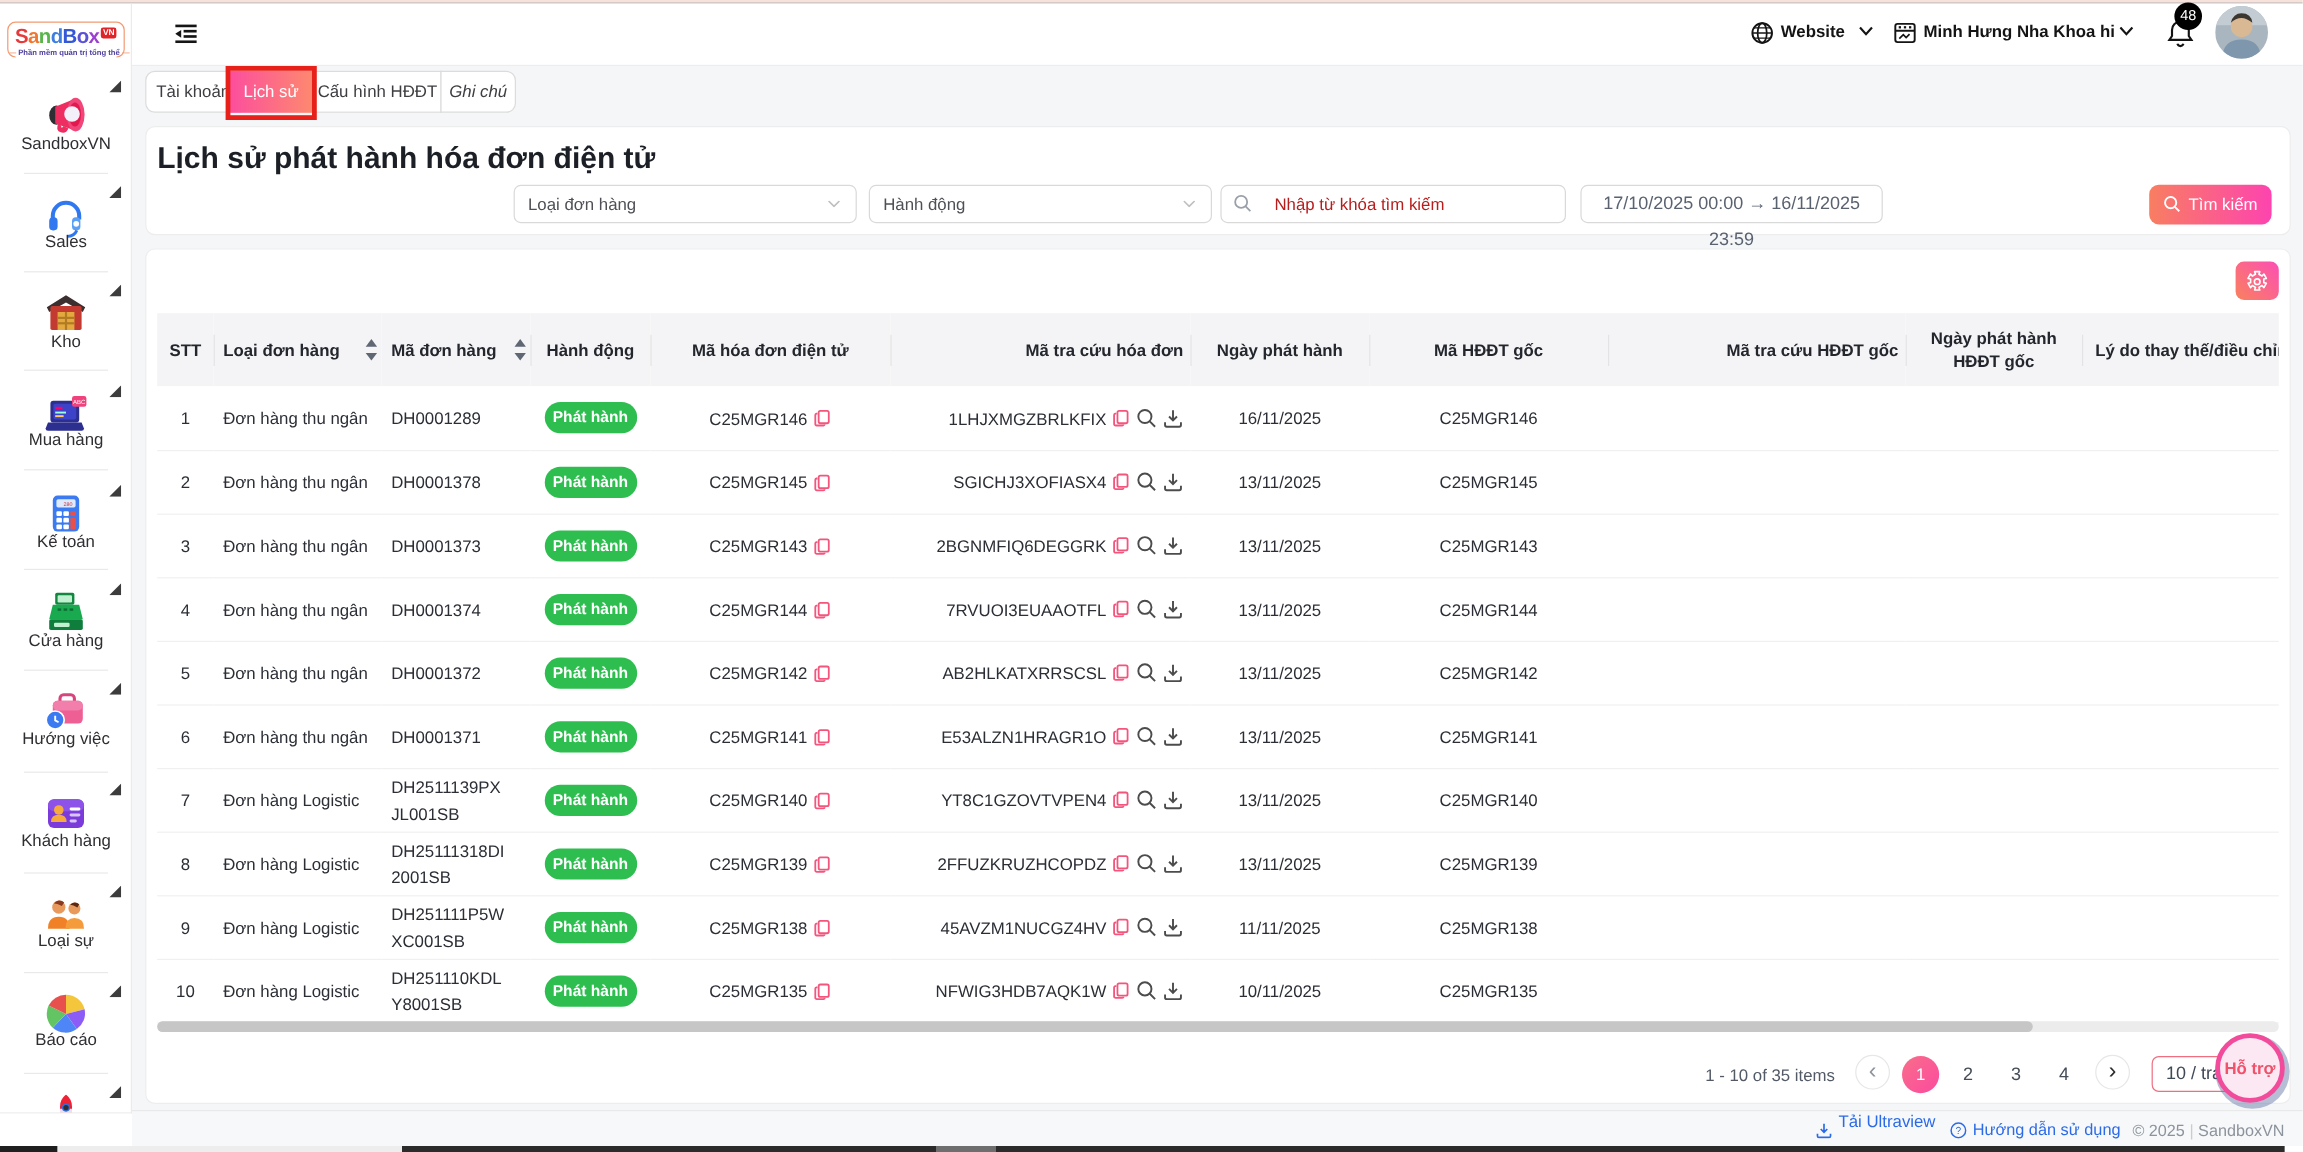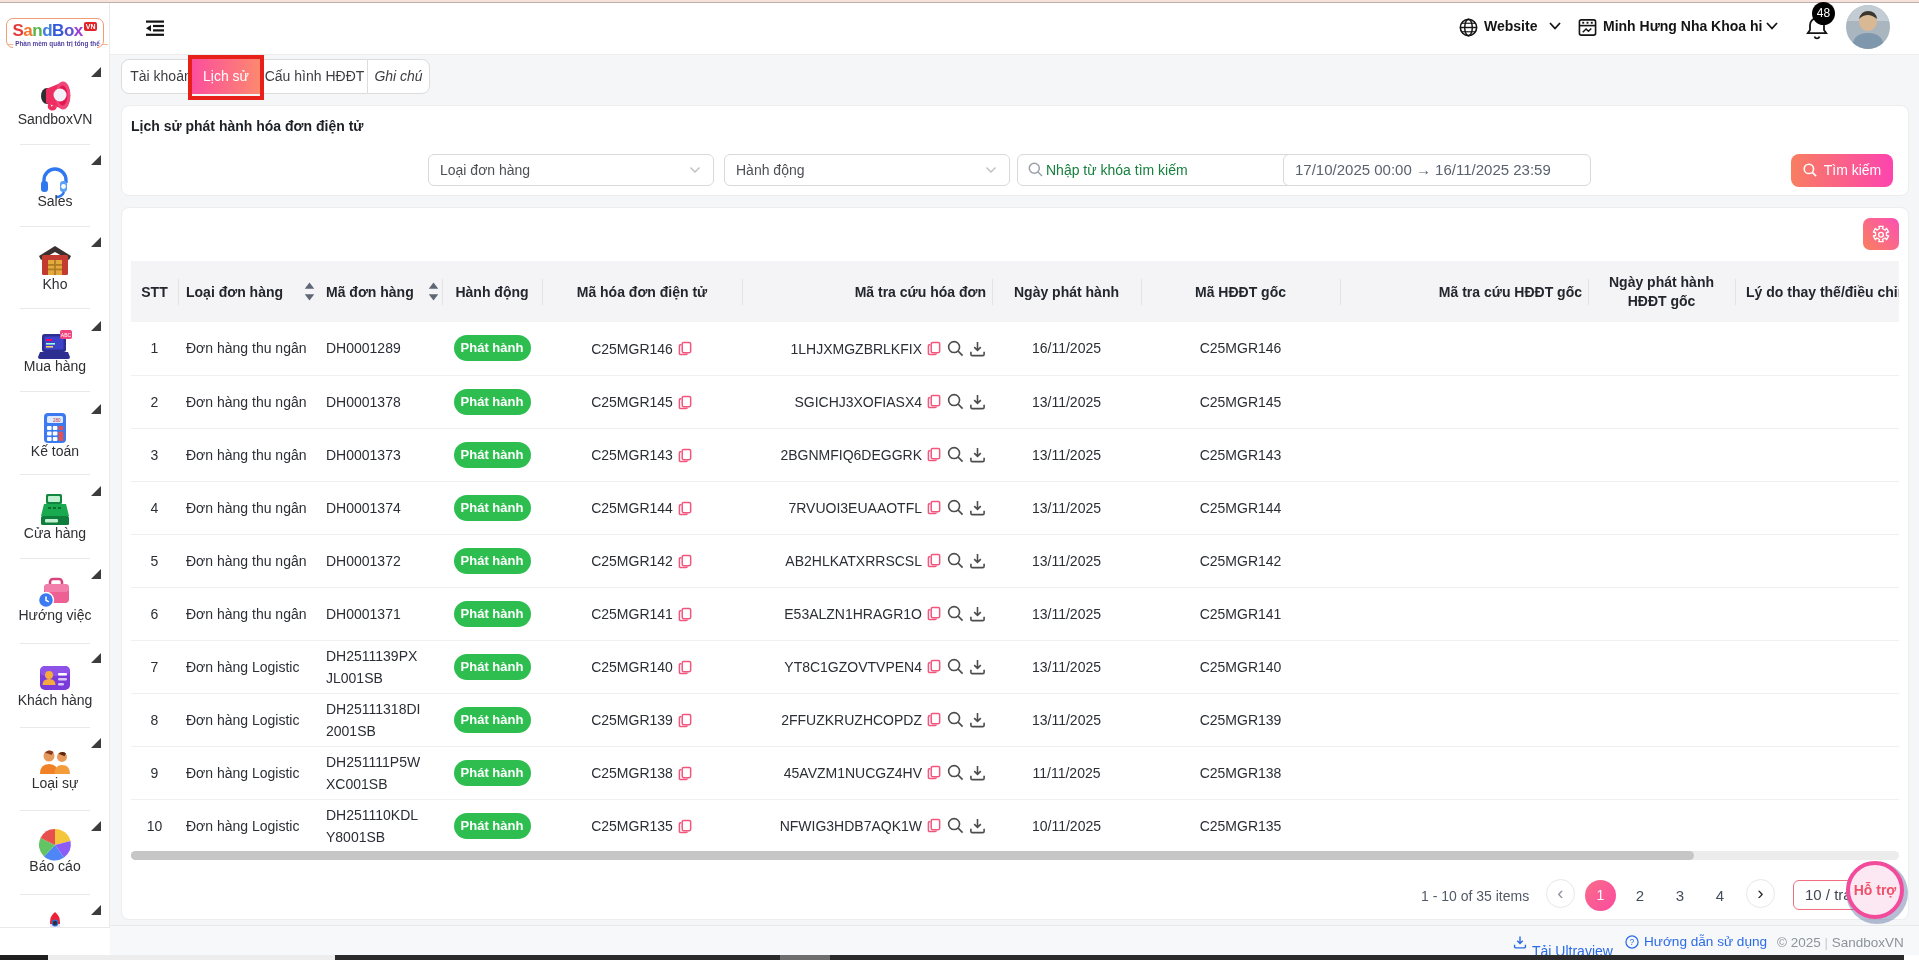--- a/index.html
+++ b/index.html
@@ -30,29 +30,29 @@
   #tab2 { left:190px; width:72px; background:linear-gradient(90deg,#fc4d9e,#fd8a6e);
     border:none; color:#fff; line-height:35px; }
   #tab3 { left:262px; width:106px; border-left:none; }
   #tab4 { left:367px; width:63px; border-radius:0 8px 8px 0;font-style:italic; }
   #redbox { left:188px; top:55px; width:76px; height:45px; border:4px solid #e7211a; }
   
   .card { position:absolute; left:121px; width:1788px; background:#fff;
     border:1px solid #ededed; border-radius:8px; }
   #card1 { top:105px; height:91px; }
   #card2 { top:207px; height:713px; }
-  #pagetitle { left:131px; top:118px; font-size:14px; font-weight:600; color:#1c2026;
+  #pagetitle { left:131px; top:118px; font-size:25px; font-weight:600; color:#1c2026;
     letter-spacing:0; }
   
   .ctl { position:absolute; top:154px; height:32px; background:#fff; border:1px solid #d9d9d9;
     border-radius:6px; font-size:14px; color:#4e5056; line-height:30px; padding:0 11px; }
   #sel1 { left:428px; width:286px; }
   #sel2 { left:724px; width:286px; }
-  #inp1 { left:1017px; width:288px; color:#15803d; padding-left:28px; }
-  #dater { left:1283px; width:308px; color:#5a6270; font-size:15px; }
+  #inp1 { left:1017px; width:288px; color:#b91c1c; padding-left:44px; }
+  #dater { left:1317px; width:252px; color:#5a6270; text-align:center; font-size:15px; }
   .chev { position:absolute; top:13px; width:10px; height:6px; }
   #btnsearch { position:absolute; left:1791px; top:154px; width:102px; height:33px;
     background:linear-gradient(90deg,#f87e61,#fd44af); border-radius:8px; color:#fff;
     font-size:14px; text-align:center; line-height:33px; }
   
   #gear { left:1863px; top:218px; width:36px; height:32px; border-radius:7px;
     background:linear-gradient(45deg,#f9815d,#fc4fb4); }
   
   #tablewrap { left:131px; top:261px; width:1768px; }
   table { border-collapse:collapse; table-layout:fixed; width:1768px; }
@@ -662,21 +662,21 @@
   <div class="abs" style="left:1713px;top:887px;width:14px;text-align:center;font-size:15px;color:#454d59;">4</div>
   <div class="pgc abs" style="left:1746px;top:879px;border:1px solid #e7e7e7;background:#fff;color:#2c2c2c;font-size:19px;line-height:26px;">›</div>
   <div class="abs" style="left:1793px;top:880px;width:97px;height:30px;border:1px solid #ef6f80;border-radius:6px;background:#fff;font-size:15px;color:#3f4856;line-height:28px;padding-left:11px;">10 / trang</div>
 
   <div class="abs" style="left:1846px;top:861px;width:58px;height:58px;border-radius:50%;background:#fce8f2;border:4px solid #f24b9b;box-shadow:2px 3px 0 2px rgba(90,110,160,0.45);color:#f0516b;font-weight:700;font-size:14px;text-align:center;line-height:51px;">Hỗ trợ</div>
   <div class="abs" id="footer">
     <svg class="abs" style="left:1403px;top:9px;width:14px;height:14px" viewBox="0 0 18 18">
         <path d="M9 2 v8.5 M5.5 7.5 L9 11 l3.5 -3.5" fill="none" stroke="#2b6be8" stroke-width="1.8"></path>
         <path d="M2 12.5 v2.5 a1.5 1.5 0 0 0 1.5 1.5 h11 a1.5 1.5 0 0 0 1.5 -1.5 v-2.5" fill="none" stroke="#2b6be8" stroke-width="1.8"></path>
       </svg>
-    <div class="abs" style="left:1422px;top:17px;font-size:14px;color:#2b6be8;">Tải Ultraview</div>
+    <div class="abs" style="left:1422px;top:0;font-size:14px;color:#2b6be8;">Tải Ultraview</div>
     <svg class="abs" style="left:1515px;top:9px;width:14px;height:14px" viewBox="0 0 18 18">
         <circle cx="9" cy="9" r="7.8" fill="none" stroke="#2b6be8" stroke-width="1.6"></circle>
         <text x="9" y="13" font-size="11" fill="#2b6be8" text-anchor="middle" font-family="Liberation Sans">?</text>
       </svg>
     <div class="abs" style="left:1534px;top:8px;font-size:13.6px;color:#2b6be8;">Hướng dẫn sử dụng</div>
     <div class="abs" style="left:1667px;top:9px;font-size:13.5px;color:#8d939c;">© 2025 <span style="color:#c9ccd1">|</span> SandboxVN</div>
   </div>
 
   <div class="bstrip abs" style="left:0;width:48px;background:#1f1f1f;"></div>
   <div class="bstrip abs" style="left:48px;width:287px;background:#ededed;"></div>

